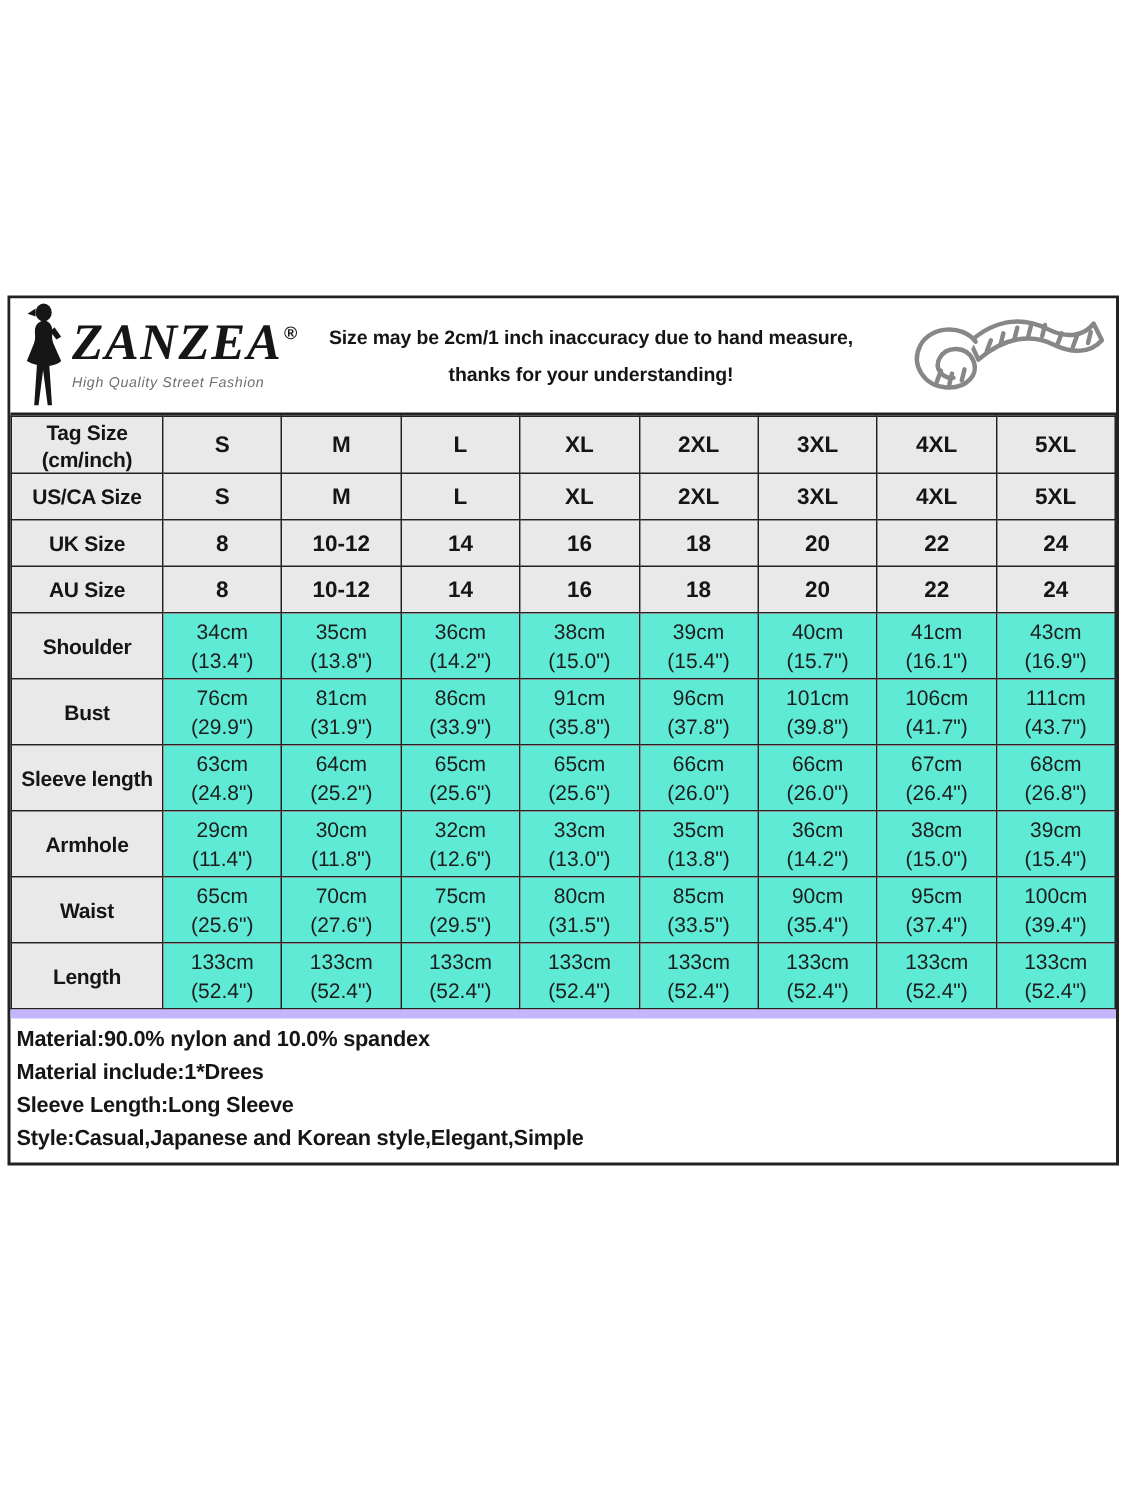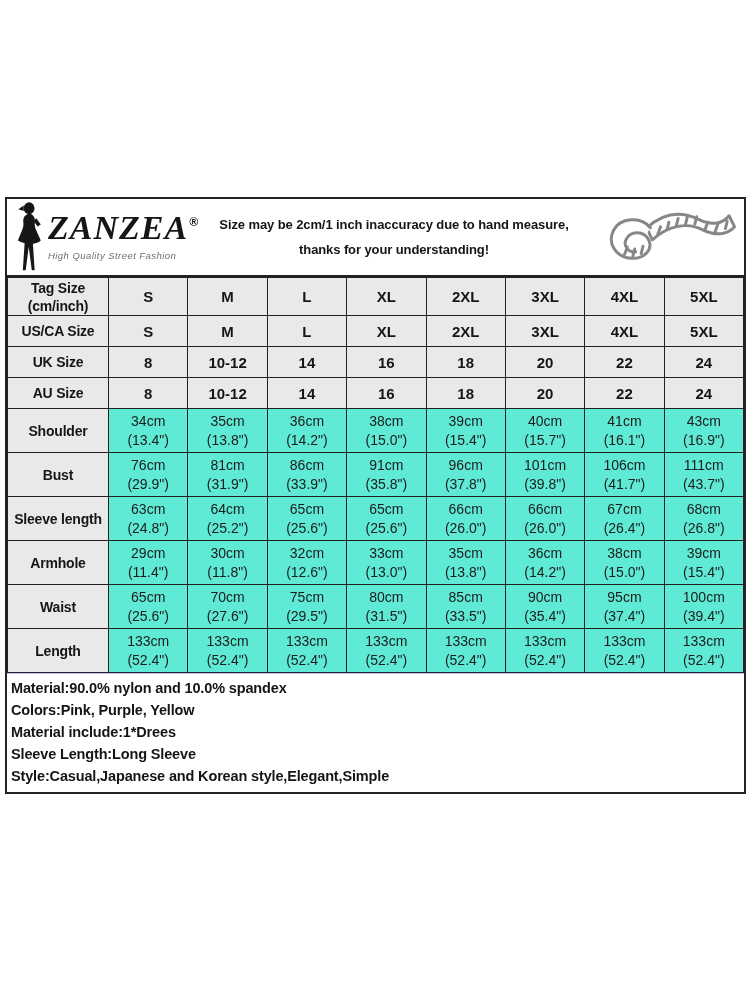--- a/index.html
+++ b/index.html
@@ -26,21 +26,21 @@
   tr.srow td{background:#e9e9e9;font-weight:700;font-size:15px;}
   tr.srow td.lblcell{font-size:14px;}
   tr.r-tag td{height:37px;}
   tr.r-s td{height:30px;}
   tr.mrow td{height:43px;}
   .two-line div{line-height:18px;}
   td.vcell{background:#5eead4;font-weight:400;font-size:14px;}
   td.vcell div{line-height:19px;color:#1c1c1c;}
 
   
-  .details{border-top:1px solid #c4b5fd;padding:3px 0 5px 4px;font-weight:700;font-size:14.5px;
+  .details{border-top:6px solid #c4b5fd;padding:3px 0 5px 4px;font-weight:700;font-size:14.5px;
            line-height:22px;letter-spacing:-.15px;}
   .details div{white-space:nowrap;}
 </style>
 </head>
 <body>
 
 <div class="canvas">
   <div class="sheet">
 
     <div class="hdr">
@@ -359,20 +359,19 @@
           <td class="vcell">
               <div>133cm</div>
               <div>(52.4")</div>
             </td>
         </tr>
       </tbody>
     </table>
 
     <div class="details">
       <div>Material:90.0% nylon and 10.0% spandex</div>
-      <div>Colors:Pink, Purple, Yellow</div>
       <div>Material include:1*Drees</div>
       <div>Sleeve Length:Long Sleeve</div>
       <div>Style:Casual,Japanese and Korean style,Elegant,Simple</div>
     </div>
 
   </div>
 </div>
 
 </body></html>

